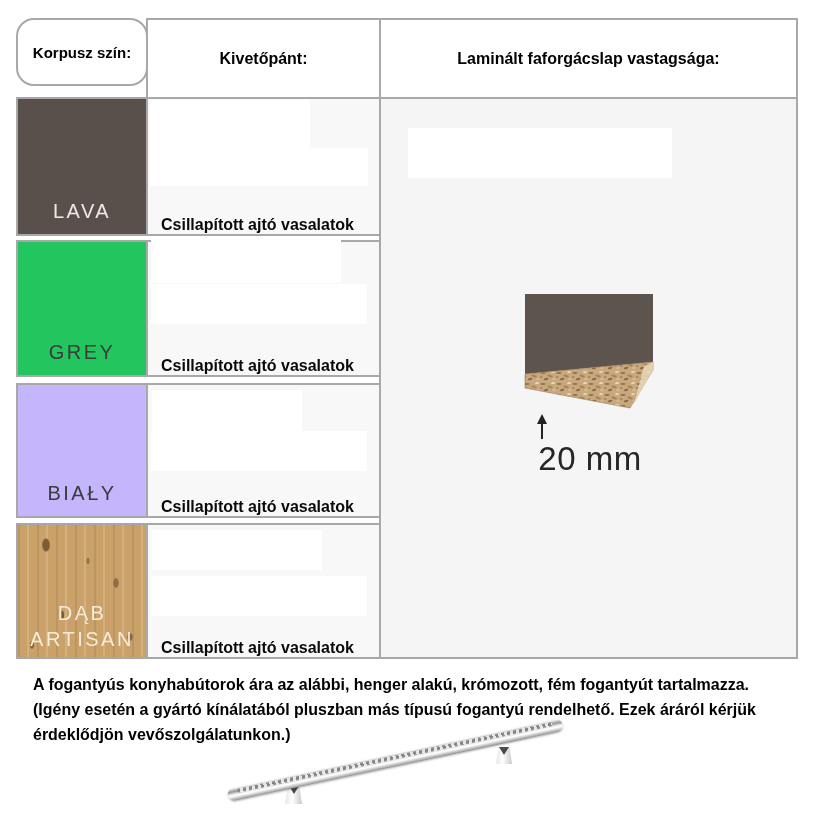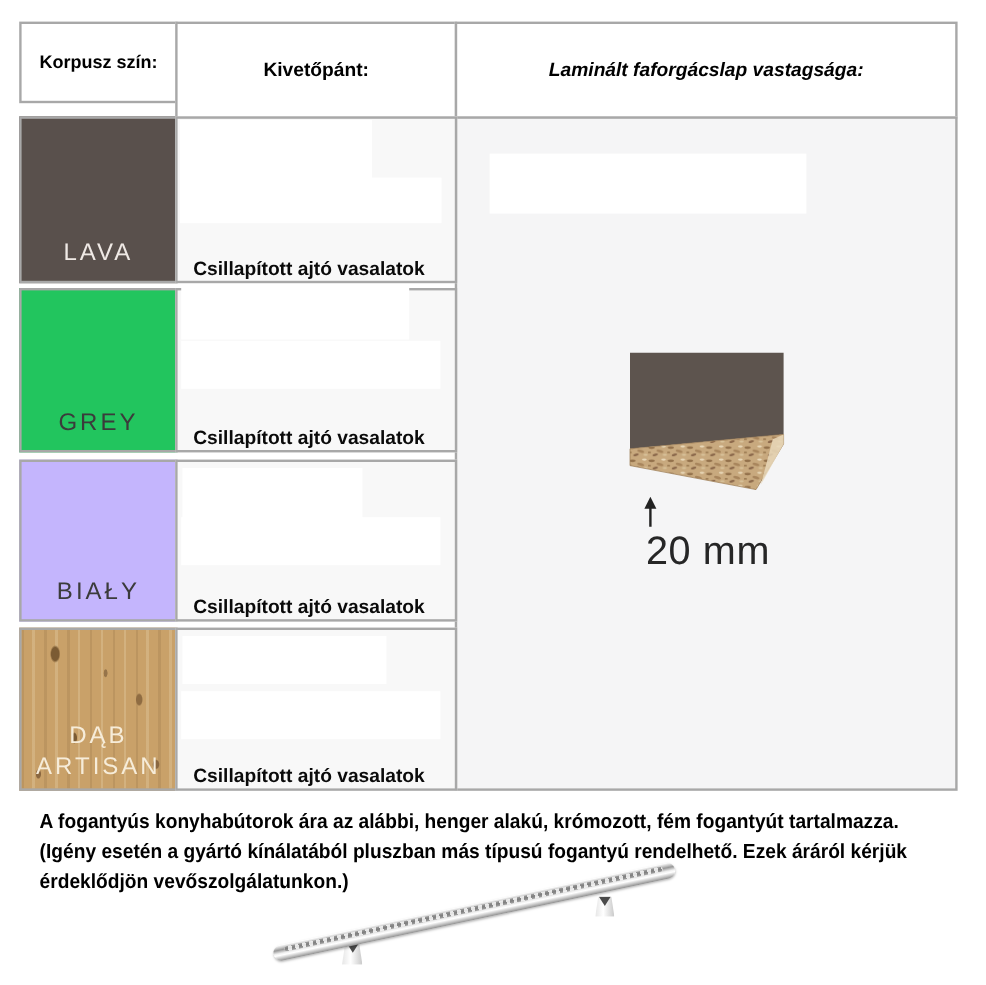--- a/index.html
+++ b/index.html
@@ -3,23 +3,23 @@
 <meta charset="utf-8">
 <style>
   html,body{margin:0;padding:0;background:#ffffff;}
   body{font-family:"Liberation Sans", sans-serif;}
   .page{position:relative;width:822px;height:821px;background:#ffffff;overflow:hidden;}
 
   
   .cell{position:absolute;box-sizing:border-box;border:2px solid #a8a8a8;background:#ffffff;}
   .hdr{display:flex;align-items:center;justify-content:center;text-align:center;
        font-weight:bold;color:#000;font-size:15px;}
-  .hdr-1{left:16px;top:18px;width:132px;height:68px;}
+  .hdr-1{left:16px;top:18px;width:132px;height:68px;border-radius:18px;}
   .hdr-2{left:146px;top:18px;width:235px;height:81px;font-size:16px;}
-  .hdr-3{left:379px;top:18px;width:419px;height:81px;font-size:16px;font-style:italic;}
+  .hdr-3{left:379px;top:18px;width:419px;height:81px;font-size:16px;}
 
   .panel3{left:379px;top:97px;width:419px;height:562px;background:#f5f5f6;}
 
   .swatch{display:flex;align-items:flex-end;justify-content:center;}
   .swatch .sw-label{width:100%;text-align:center;font-size:20px;letter-spacing:2.5px;
        font-weight:400;line-height:1.3;padding-bottom:10px;}
   .sw-1{left:16px;top:97px;width:132px;height:139px;}
   .sw-2{left:16px;top:240px;width:132px;height:137px;}
   .sw-3{left:16px;top:383px;width:132px;height:135px;}
   .sw-4{left:16px;top:523px;width:132px;height:136px;}

